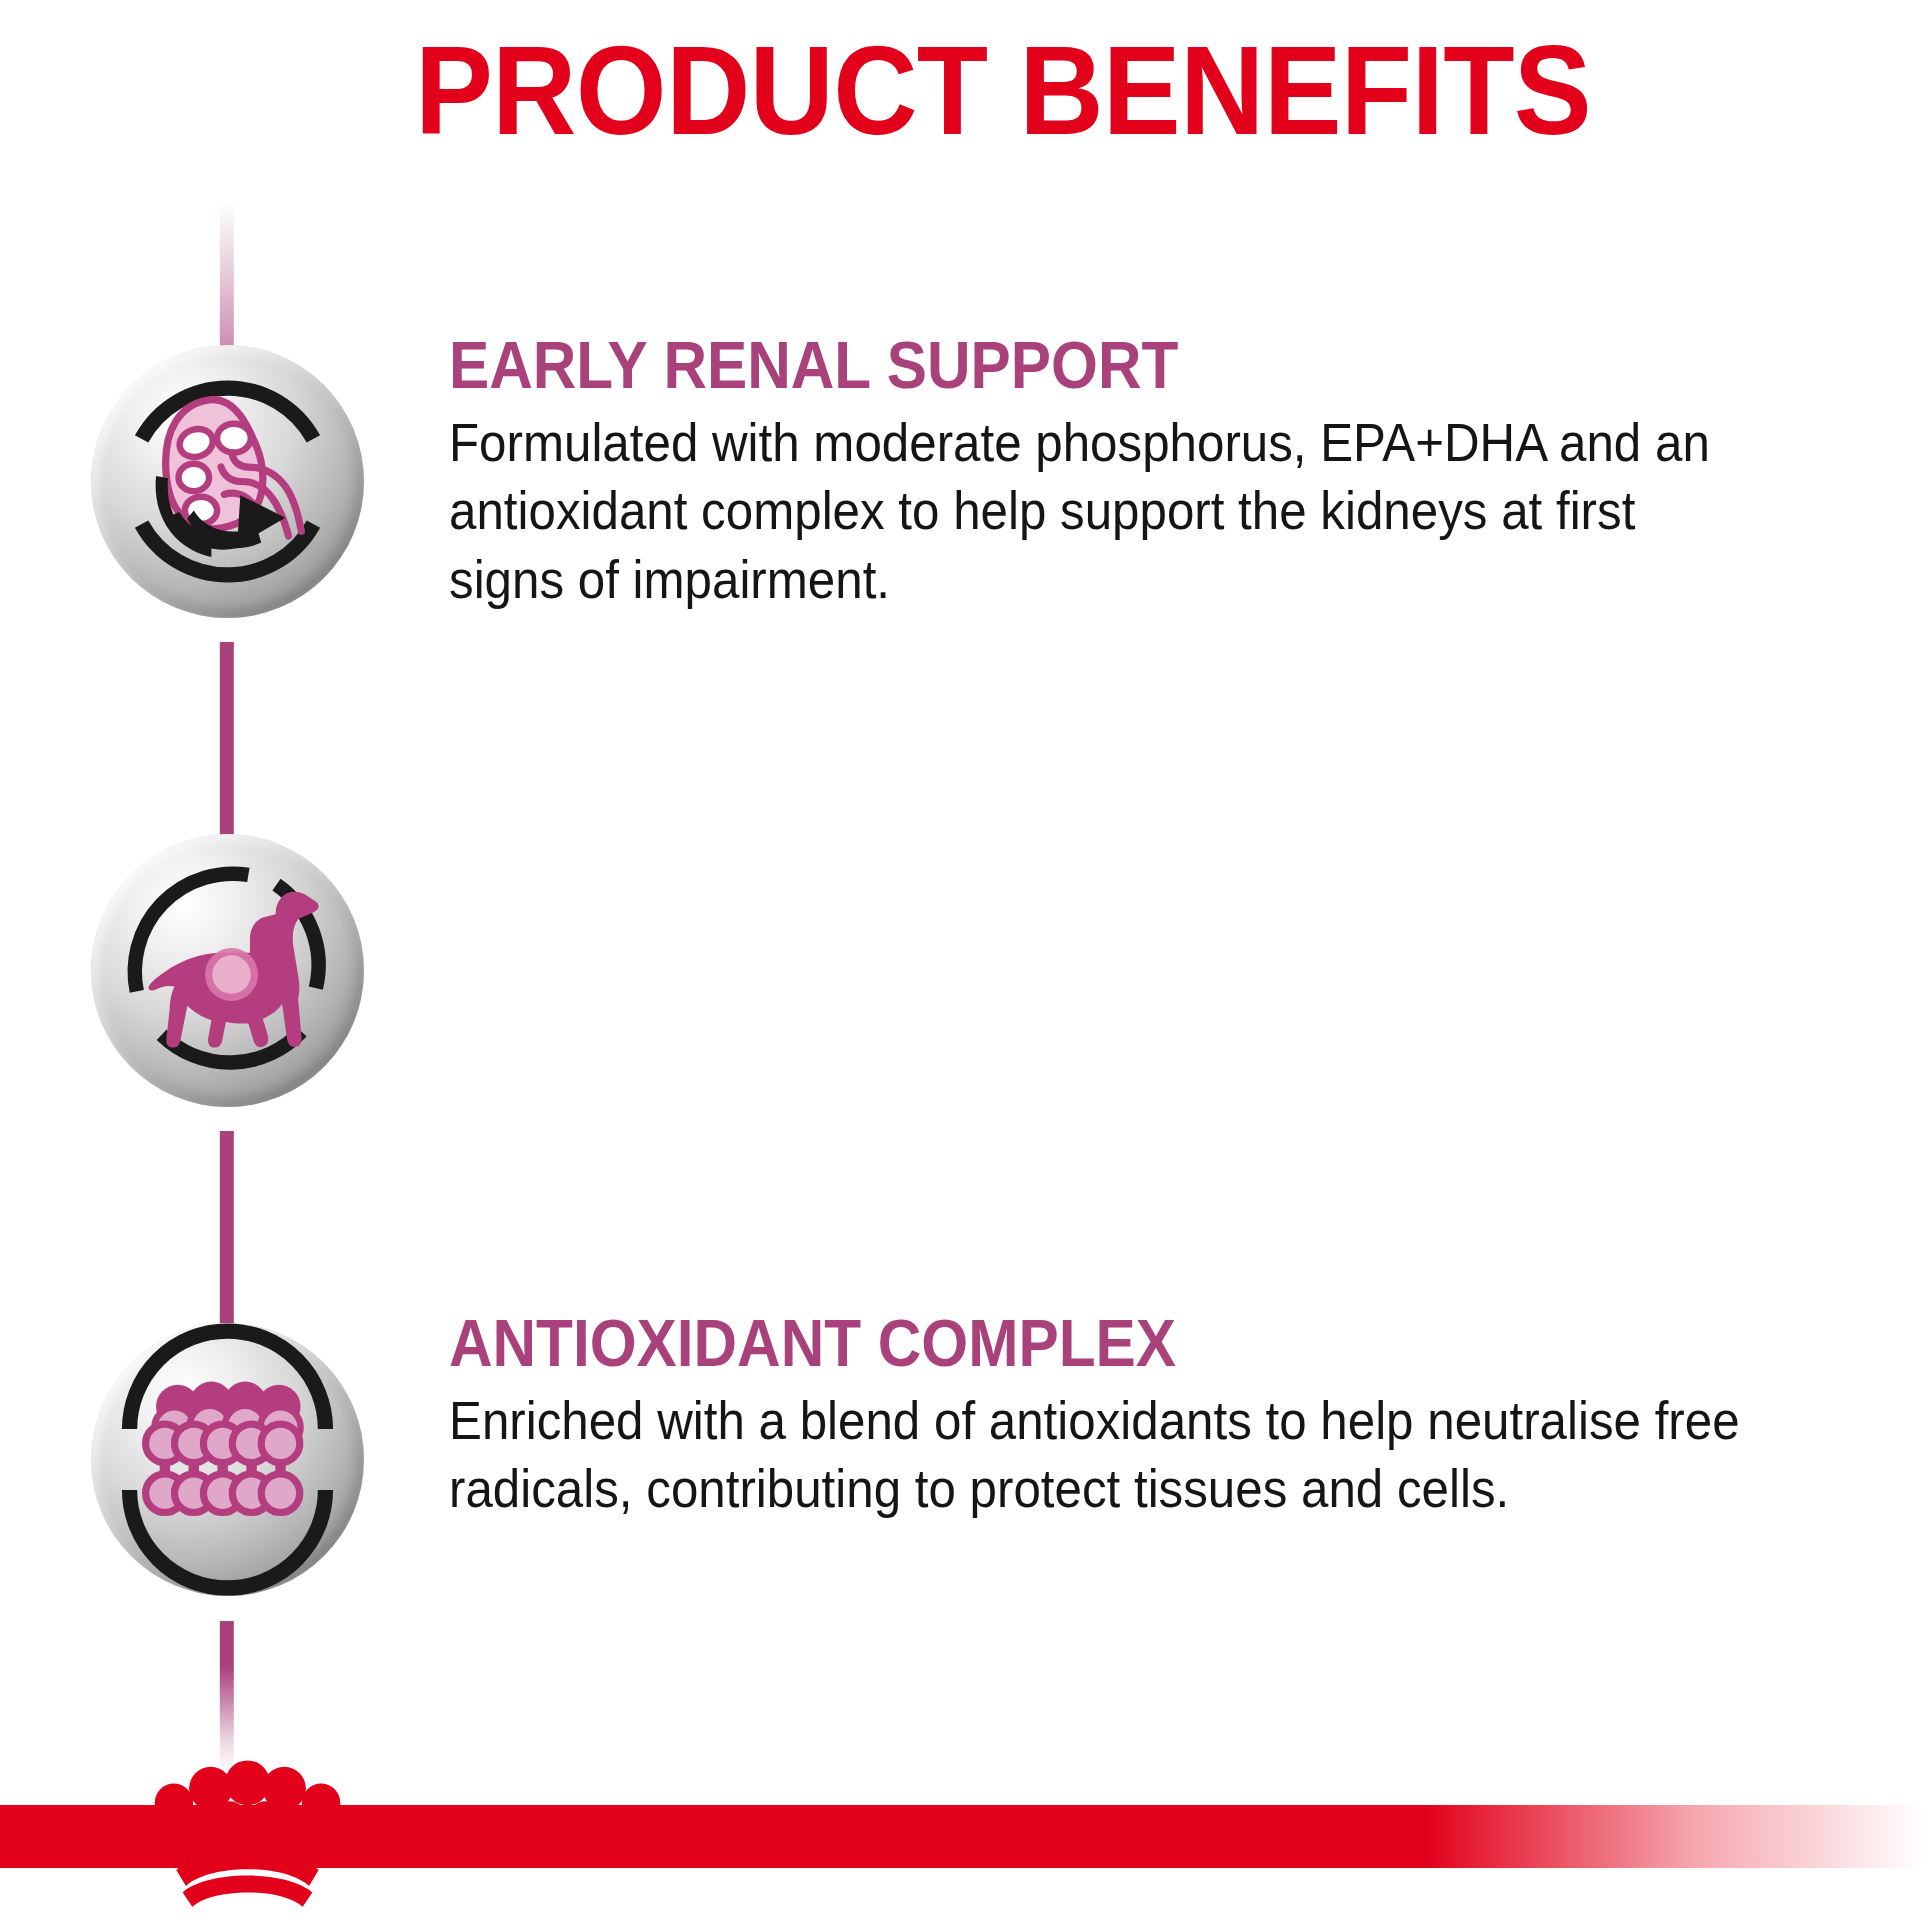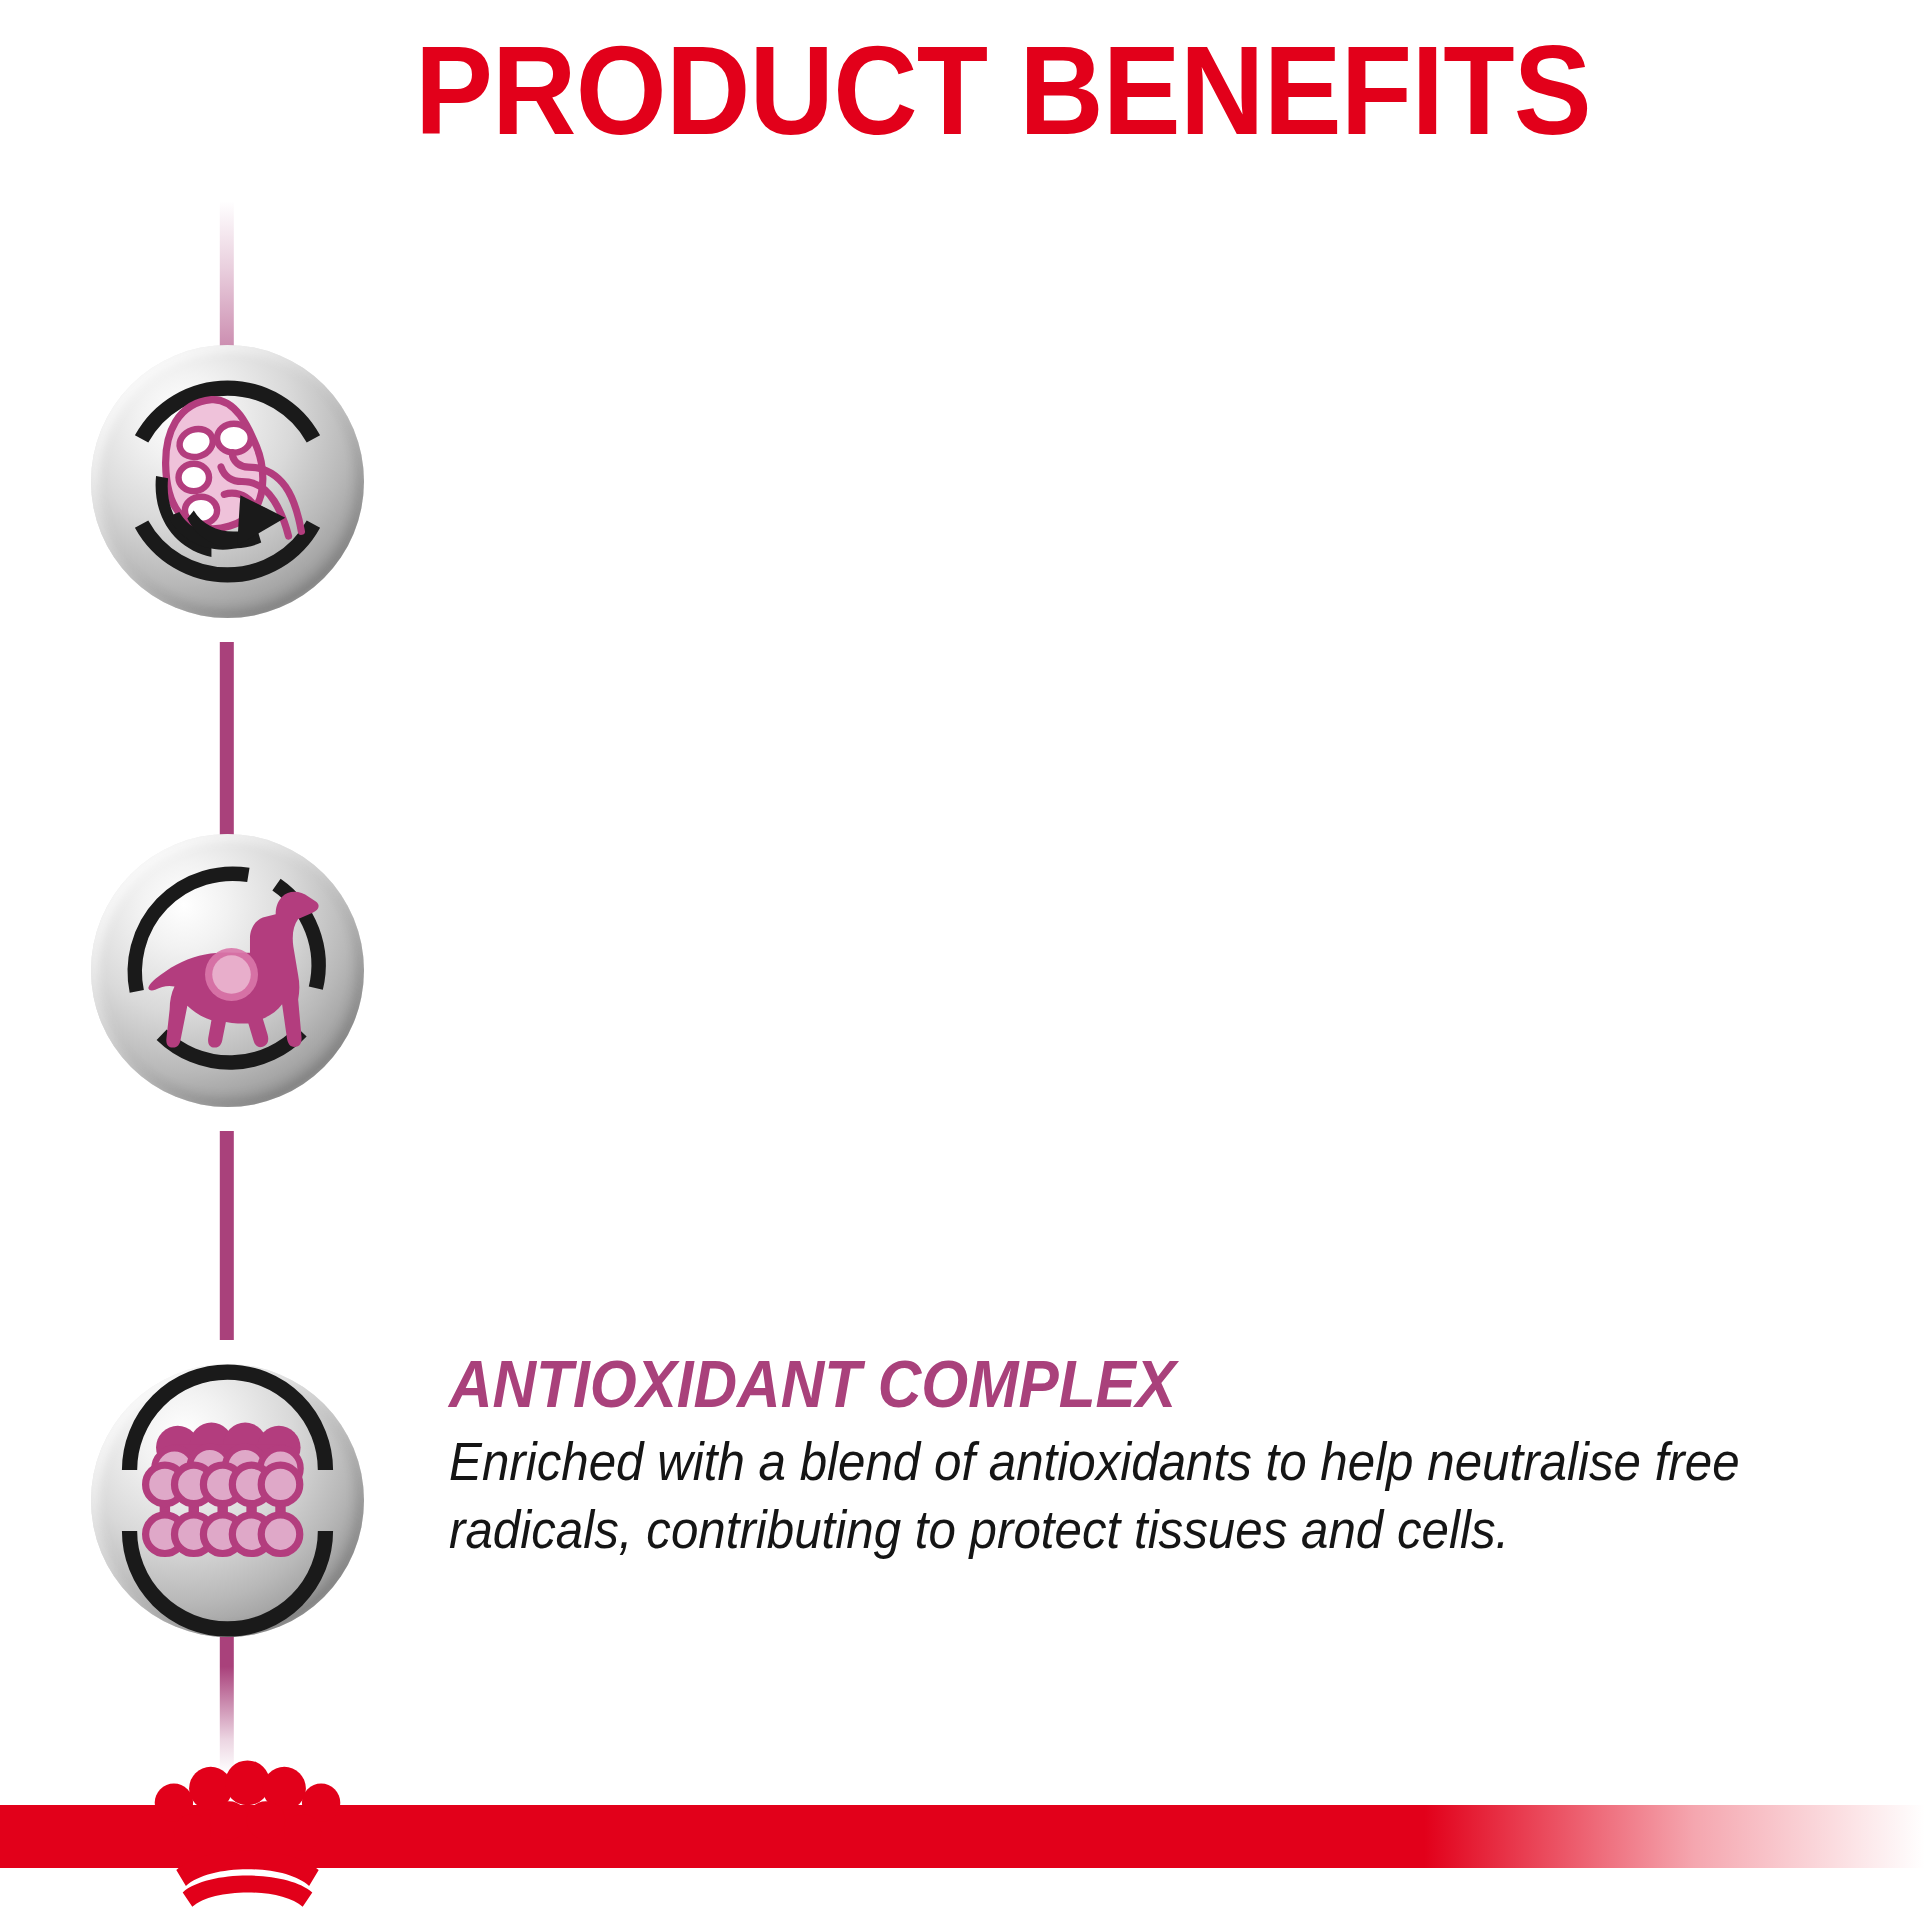--- a/index.html
+++ b/index.html
@@ -52,21 +52,21 @@
 
   
   .benefit{
     position:absolute;
     left:0;
     width:1925px;
     height:305px;
   }
   .benefit.r1{top:345px;}
   .benefit.r2{top:834px;}
-  .benefit.r3{top:1364px;font-style:italic;}
+  .benefit.r3{top:1323px;}
 
   
   .medallion{
     position:absolute;
     left:91px;top:0;
     width:273px;height:273px;
     border-radius:50%;
     background:
       radial-gradient(circle at 34% 26%, #ffffff 0%, #f2f2f2 16%, #d9d9d9 40%, #b8b8b8 62%, #9a9a9a 78%, #cfcfcf 92%, #eeeeee 100%);
     box-shadow:inset -4.8px -6.4px 13px rgba(0,0,0,0.18), inset 4.8px 4.8px 11.2px rgba(255,255,255,0.85);
@@ -166,20 +166,24 @@
                C 76 214 104 254 150 264
                L 150 248
                C 112 238 92 208 96 166 Z" fill="#1A1A1A"></path>
       <path d="M 96 214
                C 112 246 150 262 186 252
                L 186 236
                C 154 244 124 232 110 208 Z" fill="#1A1A1A"></path>
       <path d="M 120 216 C 136 250 178 262 212 246 L 206 226 C 176 240 142 230 128 206 Z" fill="#1A1A1A"></path>
       <polygon points="186,187 242,215 182,250" fill="#1A1A1A"></polygon>
     </svg>
+  </div>
+  <div class="btext">
+    <div class="b-title">EARLY RENAL SUPPORT</div>
+    <div class="b-body">Formulated with moderate phosphorus, EPA+DHA and an antioxidant complex to help support the kidneys at first signs of impairment.</div>
   </div>
 </div>
 
 <div class="benefit r2">
   <div class="medallion">
     <svg viewBox="0 0 340 340">
 
       <g fill="none" stroke="#1A1A1A" stroke-width="18" stroke-linecap="butt">
         <path d="M 57 196 A 122 122 0 0 1 196 51"></path>
         <path d="M 231 63 A 122 122 0 0 1 280 192"></path>

